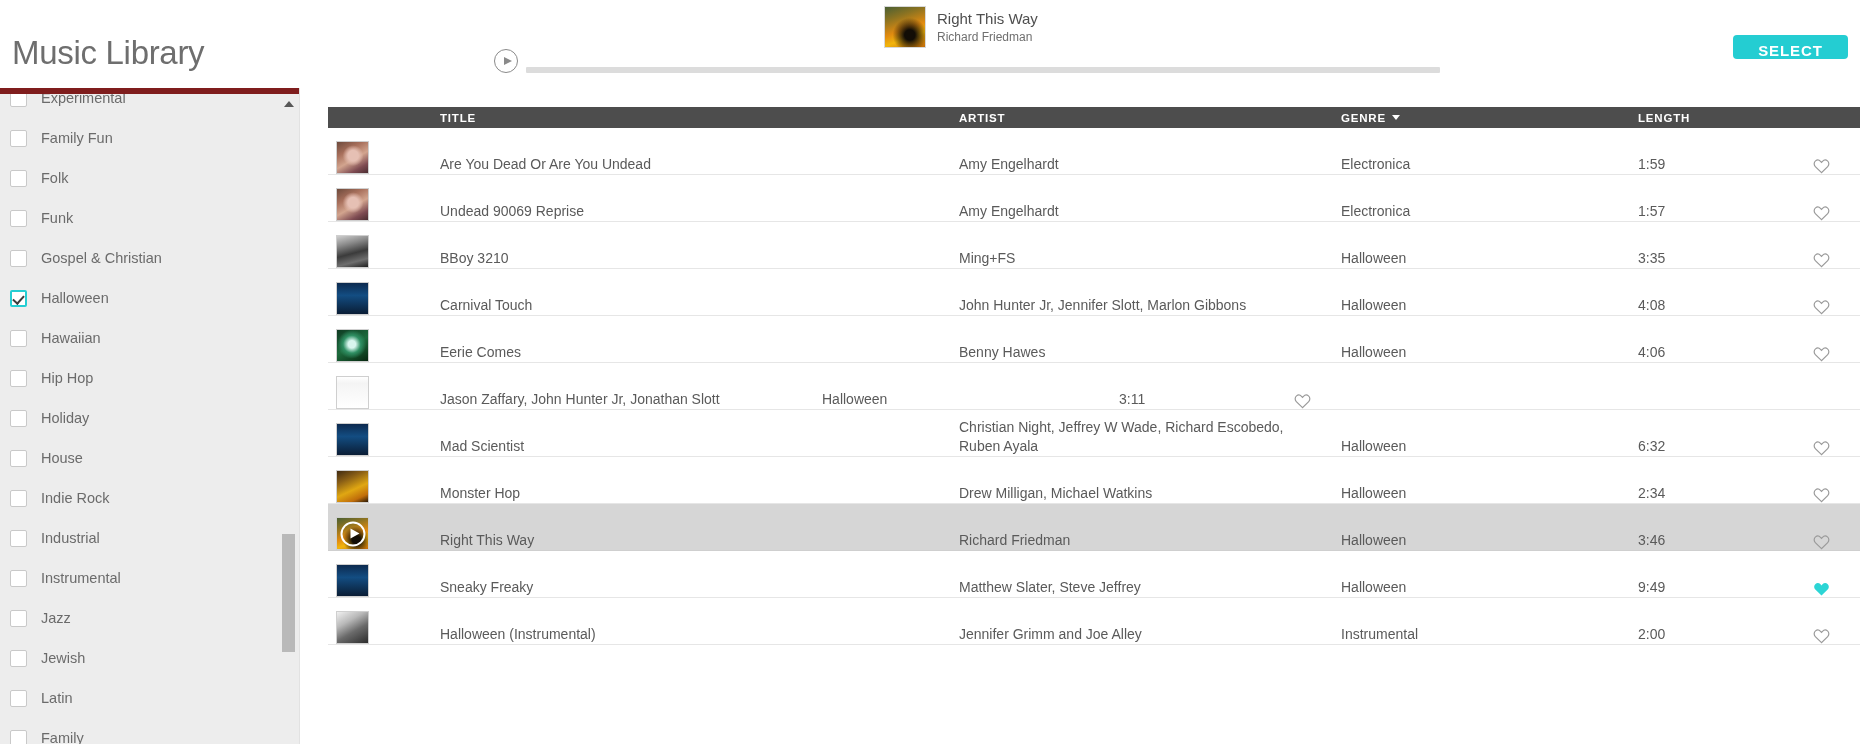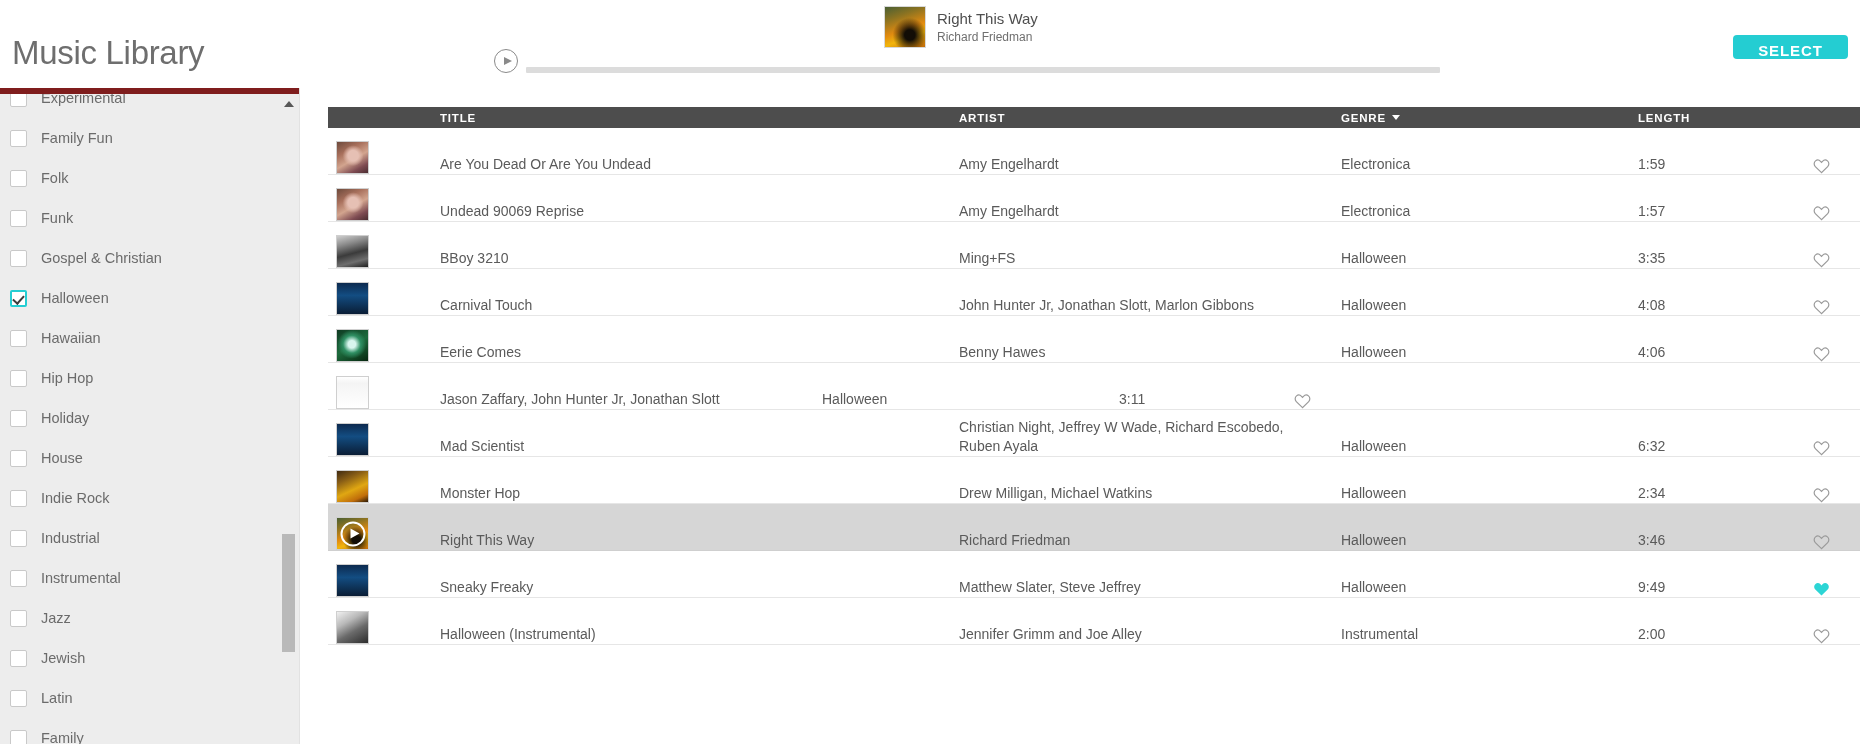--- a/index.html
+++ b/index.html
@@ -347,21 +347,21 @@
               <path d="M8.5 14.6 2.3 8.6C.7 7 .8 4.3 2.5 2.9c1.5-1.3 3.7-1 5 .4l1 1.1 1-1.1c1.3-1.4 3.5-1.7 5-.4 1.7 1.4 1.8 4.1.2 5.7z" fill="none" stroke="#9a9a9a" stroke-width="1.2"></path>
             </svg>
           </div>
         </div>
       </div>
       <div class="trow">
         <div class="c-art">
           <div class="thumb art-fx"></div>
         </div>
         <div class="c-title cell-pad">Carnival Touch</div>
-        <div class="c-artist cell-pad">John Hunter Jr, Jonathan Slott, Marlon Gibbons</div>
+        <div class="c-artist cell-pad">John Hunter Jr, Jennifer Slott, Marlon Gibbons</div>
         <div class="c-genre cell-pad">Halloween</div>
         <div class="c-len cell-pad">4:08</div>
         <div class="c-fav">
           <div class="heart">
             <svg width="17" height="16" viewBox="0 0 17 16">
               <path d="M8.5 14.6 2.3 8.6C.7 7 .8 4.3 2.5 2.9c1.5-1.3 3.7-1 5 .4l1 1.1 1-1.1c1.3-1.4 3.5-1.7 5-.4 1.7 1.4 1.8 4.1.2 5.7z" fill="none" stroke="#9a9a9a" stroke-width="1.2"></path>
             </svg>
           </div>
         </div>
       </div>

